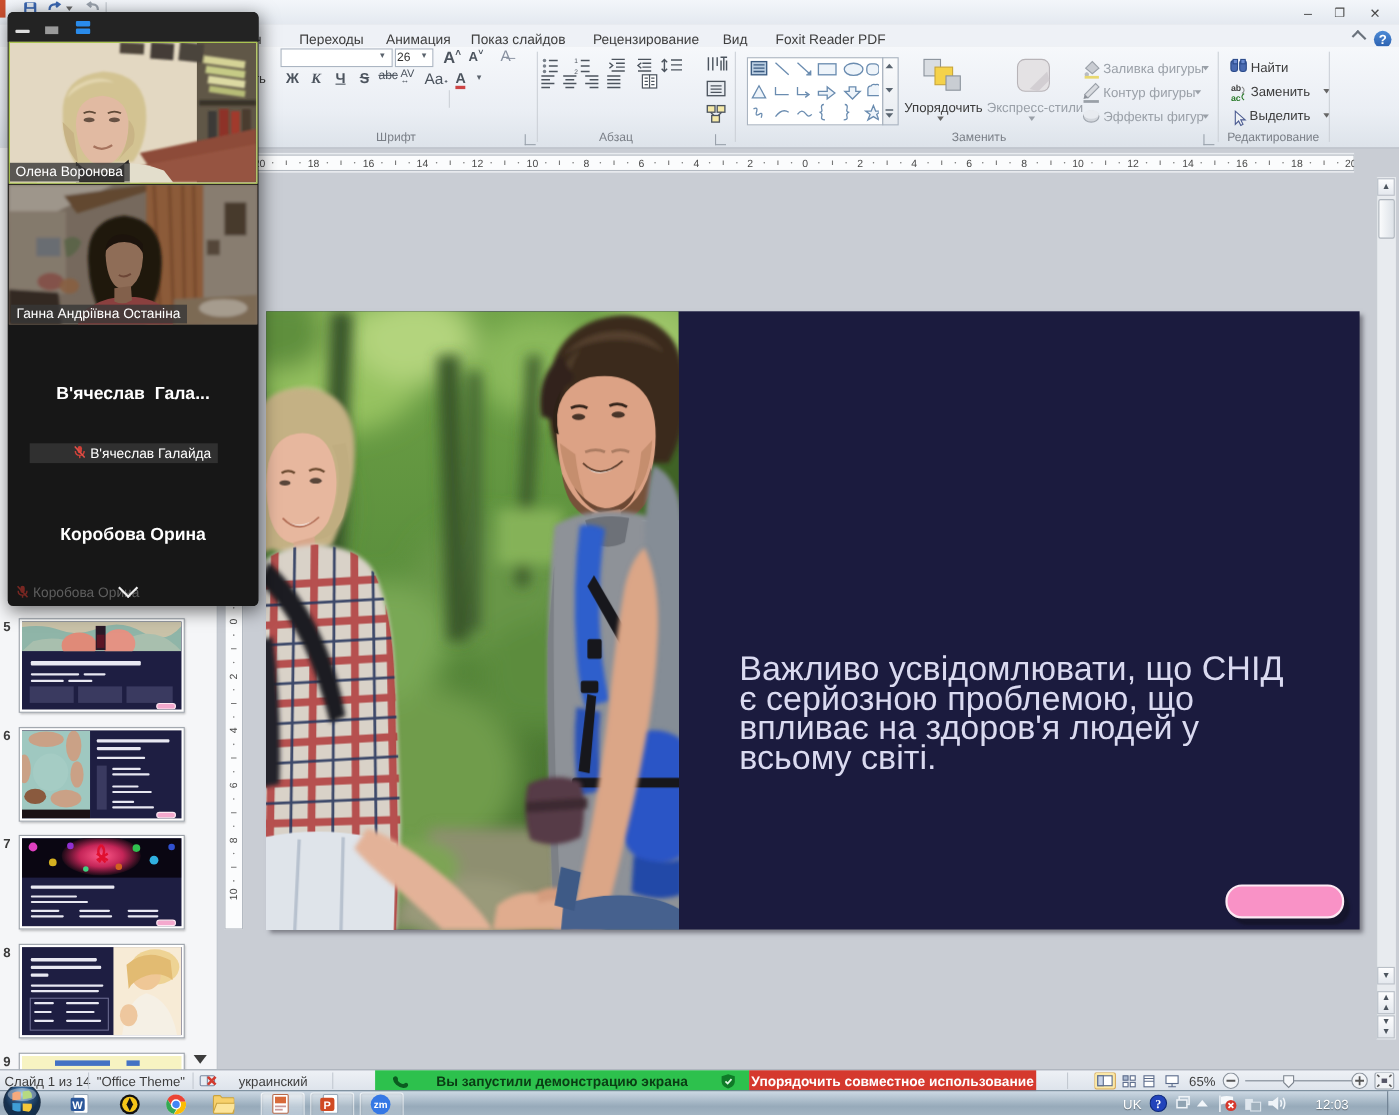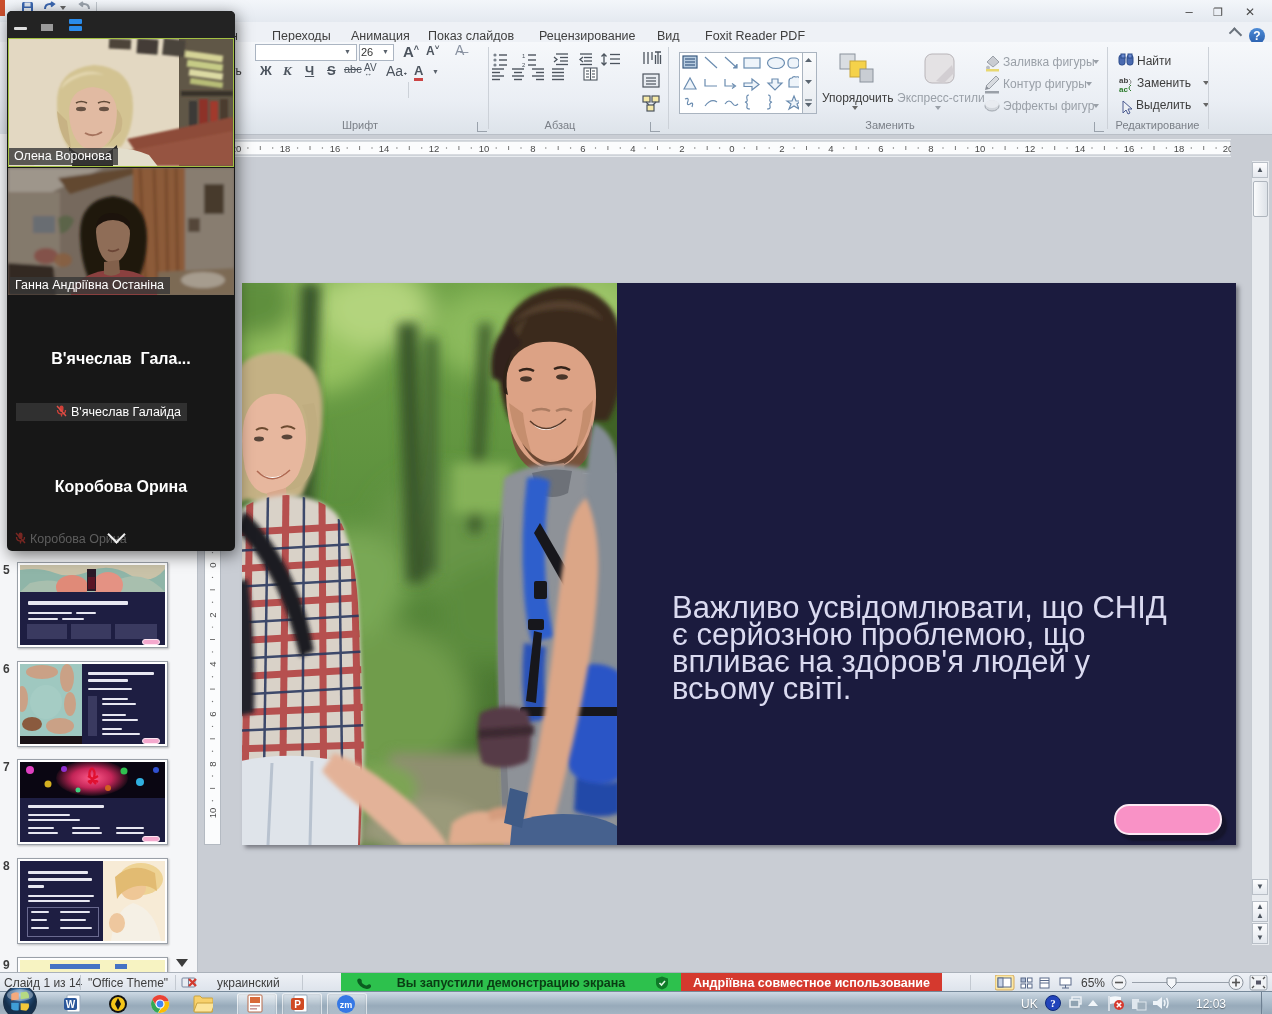--- a/index.html
+++ b/index.html
@@ -759,21 +759,21 @@
   <div class="abs ssep" style="left:970px;"></div>
   <div id="greenbar">Вы запустили демонстрацию экрана</div>
   <svg class="abs" style="left:355px;top:3px;" width="16" height="14">
         <path d="M4.5 1.5 Q7 1 7.5 3.5 L7 6 Q7 7 8.5 8.5 Q10 10 11 10 L13.5 9.5 Q15.5 10 15 12.5 Q13 14.5 10 13.5 Q6.5 12 4.5 9 Q2.5 5.5 3 3 Q3.5 1.8 4.5 1.5 Z" fill="#0b5c20" transform="rotate(-15 9 7)"></path>
       </svg>
   <svg class="abs" style="left:655px;top:3px;" width="16" height="14">
         <path d="M7 0.5 L13 2.5 V7 C13 10.5 10.5 12.5 7 13.5 C3.5 12.5 1 10.5 1 7 V2.5 Z" fill="#0f7a28"></path>
         <path d="M4.5 7 L6.5 9 L10 5" stroke="#dff5e2" stroke-width="1.6" fill="none"></path>
       </svg>
   <div class="abs" style="left:718px;top:5px;width:9px;height:9px;background:#fff;"></div>
-  <div id="redbar">Андріївна совместное использование</div>
+  <div id="redbar">Упорядочить совместное использование</div>
   <div class="abs" style="left:1081px;top:3px;">65%</div>
   <svg class="abs" style="left:181px;top:2px;" width="20" height="15">
     <rect x="1" y="3" width="13" height="9" rx="1" fill="#e8ecf2" stroke="#7a88a0"></rect>
     <line x1="7.5" y1="3" x2="7.5" y2="12" stroke="#7a88a0"></line>
     <path d="M8 11 L15 4 M8 4 L15 11" stroke="#d23a2e" stroke-width="2.4"></path>
   </svg>
   <svg class="abs" style="left:995px;top:2px;" width="80" height="16">
     <rect x="0" y="0" width="19" height="15" rx="2" fill="#fbe8a6" stroke="#d5a95a"></rect>
     <rect x="3" y="3" width="13" height="9" fill="#fff" stroke="#5a6a8a"></rect>
     <rect x="3" y="3" width="5" height="9" fill="#c8d4e8" stroke="#5a6a8a"></rect>
@@ -986,21 +986,21 @@
 <path d="M88 56 Q88 40 105 38 Q122 40 122 58 Q121 76 112 84 Q104 90 97 84 Q89 76 88 56 Z" fill="#b98e72"></path>
 <path d="M88 52 Q94 44 105 44 Q117 44 122 54 L122 46 Q114 36 102 37 Q90 38 88 50 Z" fill="#1e150d"></path>
 <path d="M100 74 Q105 77 111 73" stroke="#8a5a46" stroke-width="1.8" fill="none"></path>
 <path d="M64 110 Q80 96 100 94 L115 94 Q136 96 148 110 L150 127 L62 127 Z" fill="#b35252"></path>
 <path d="M96 86 L96 98 Q104 102 112 97 L111 84 Z" fill="#a87c62"></path>
 </g>
 <rect width="226" height="127" fill="rgba(22,16,10,0.26)"></rect>
 </svg></div>
   <div class="vidlabel" style="left:3px;top:266px;">Ганна Андріївна Останіна</div>
   <div class="cname" style="top:339px;">В'ячеслав&nbsp; Гала...</div>
-  <div class="vidlabel" style="left:9px;top:392px;padding-left:40px;"><svg style="position:relative;top:1px;margin-right:4px;" width="11" height="12" viewBox="0 0 11 12">
+  <div class="vidlabel" style="left:20px;top:392px;padding-left:40px;"><svg style="position:relative;top:1px;margin-right:4px;" width="11" height="12" viewBox="0 0 11 12">
           <rect x="3.5" y="0.5" width="4" height="6.5" rx="2" fill="#d04038"></rect>
           <path d="M1.5 5 Q1.5 9 5.5 9 Q9.5 9 9.5 5" stroke="#d04038" stroke-width="1.3" fill="none"></path>
           <line x1="5.5" y1="9" x2="5.5" y2="11.5" stroke="#d04038" stroke-width="1.3"></line>
           <line x1="1" y1="1" x2="10" y2="11" stroke="#e05048" stroke-width="1.4"></line>
         </svg>В'ячеслав Галайда</div>
   <div class="cname" style="top:467px;">Коробова Орина</div>
   <div class="vidlabel" style="left:3px;top:519px;background:none;color:#6a6a6a;opacity:0.85;"><svg style="position:relative;top:1px;margin-right:4px;" width="11" height="12" viewBox="0 0 11 12">
           <rect x="3.5" y="0.5" width="4" height="6.5" rx="2" fill="#8a2a24"></rect>
           <path d="M1.5 5 Q1.5 9 5.5 9 Q9.5 9 9.5 5" stroke="#8a2a24" stroke-width="1.3" fill="none"></path>
           <line x1="5.5" y1="9" x2="5.5" y2="11.5" stroke="#8a2a24" stroke-width="1.3"></line>

